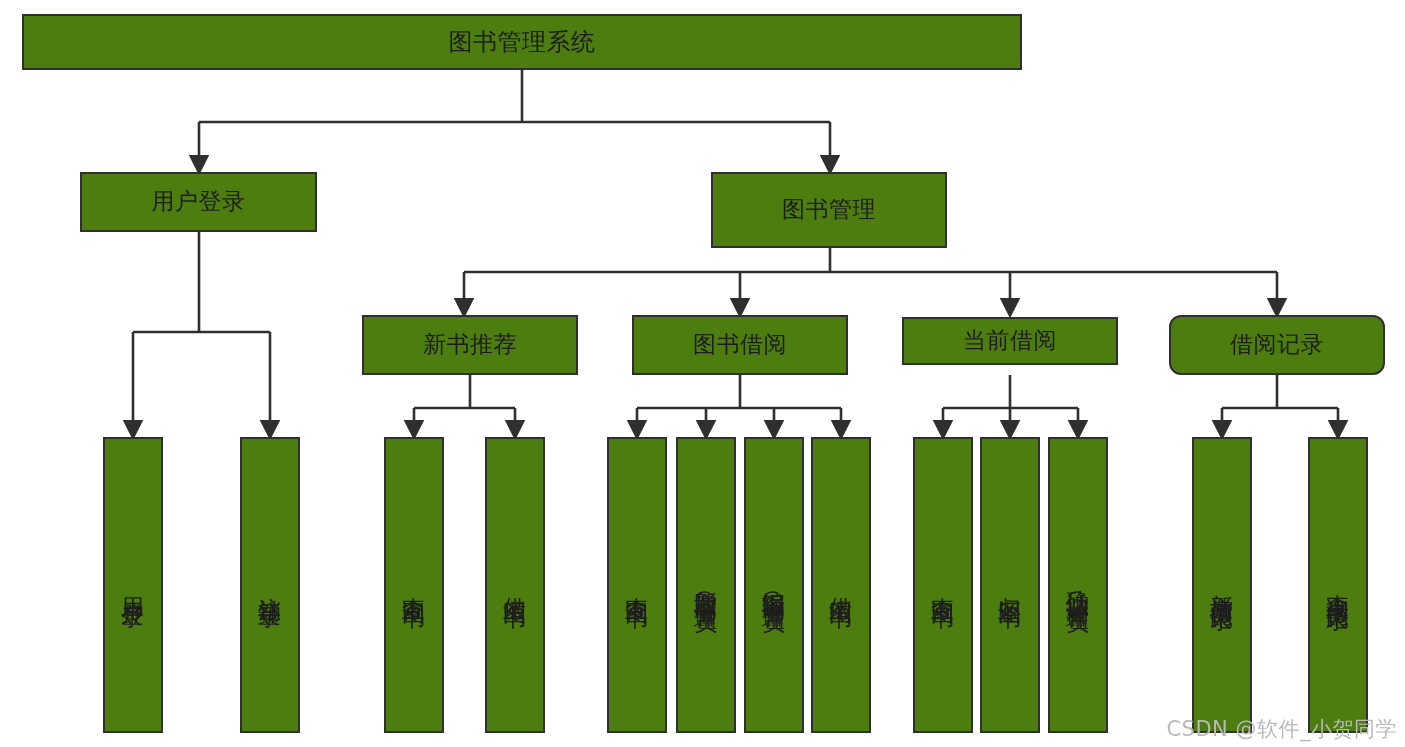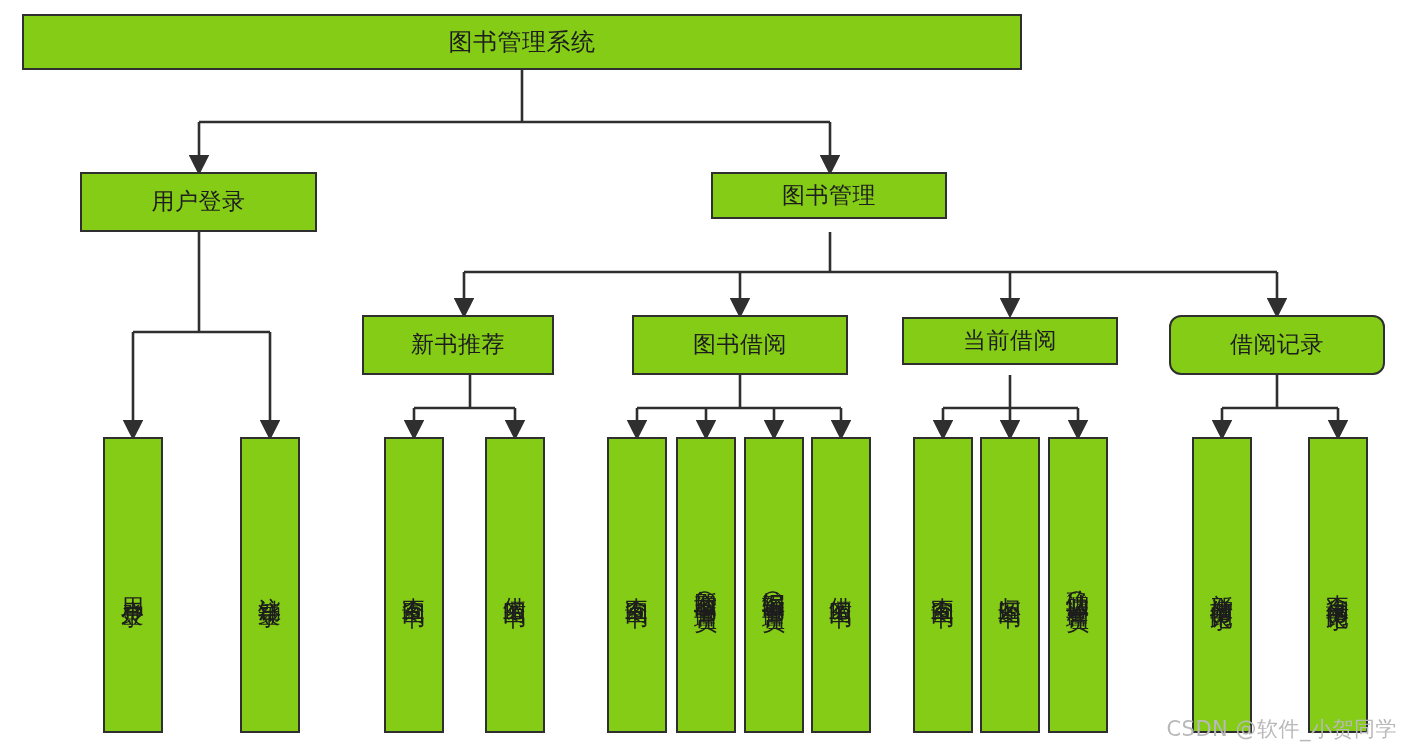--- a/index.html
+++ b/index.html
@@ -23,21 +23,21 @@
     left: 0;
     top: 0;
     width: 1405px;
     height: 747px;
     pointer-events: none;
   }
   .node {
     position: absolute;
     box-sizing: border-box;
     border: 2.5px solid #2f2f2f;
-    background: #84cc16;
+    background: #4d7c0f;
     display: flex;
     align-items: center;
     justify-content: center;
     color: #1d1d1d;
   }
   .node .label {
     display: block;
     text-align: center;
     line-height: 1.18;
     white-space: pre;
@@ -134,25 +134,25 @@
   </svg>
 
   <div class="node horiz root" style="left:22px; top:14px; width:1000px; height:56px;">
     <span class="label">图书管理系统</span>
   </div>
 
   <div class="node horiz" style="left:80px; top:172px; width:237px; height:60px;">
     <span class="label">用户登录</span>
   </div>
 
-  <div class="node horiz" style="left:711px; top:172px; width:236px; height:47px;">
+  <div class="node horiz" style="left:711px; top:172px; width:236px; height:76px;">
     <span class="label">图书管理</span>
   </div>
 
-  <div class="node horiz" style="left:362px; top:315px; width:192px; height:60px;">
+  <div class="node horiz" style="left:362px; top:315px; width:216px; height:60px;">
     <span class="label">新书推荐</span>
   </div>
 
   <div class="node horiz" style="left:632px; top:315px; width:216px; height:60px;">
     <span class="label">图书借阅</span>
   </div>
 
   <div class="node horiz" style="left:902px; top:317px; width:216px; height:48px;">
     <span class="label">当前借阅</span>
   </div>

